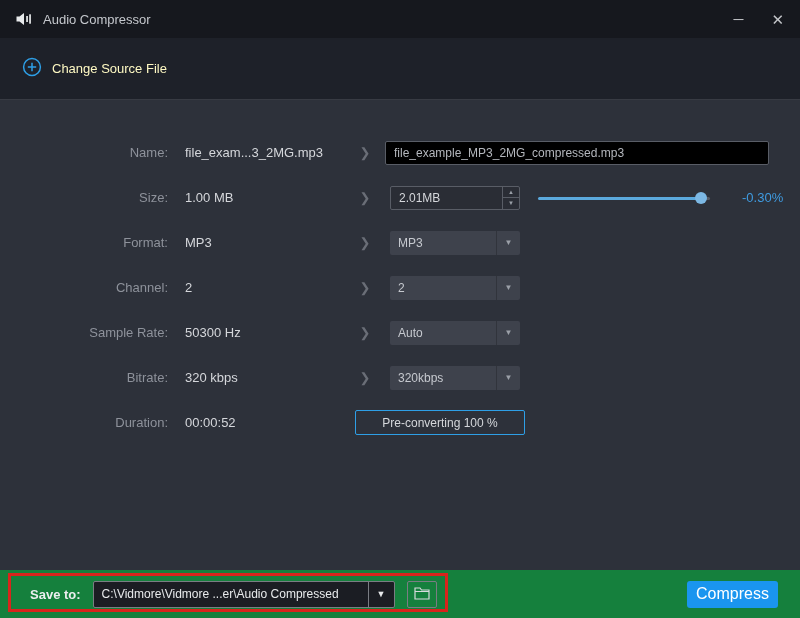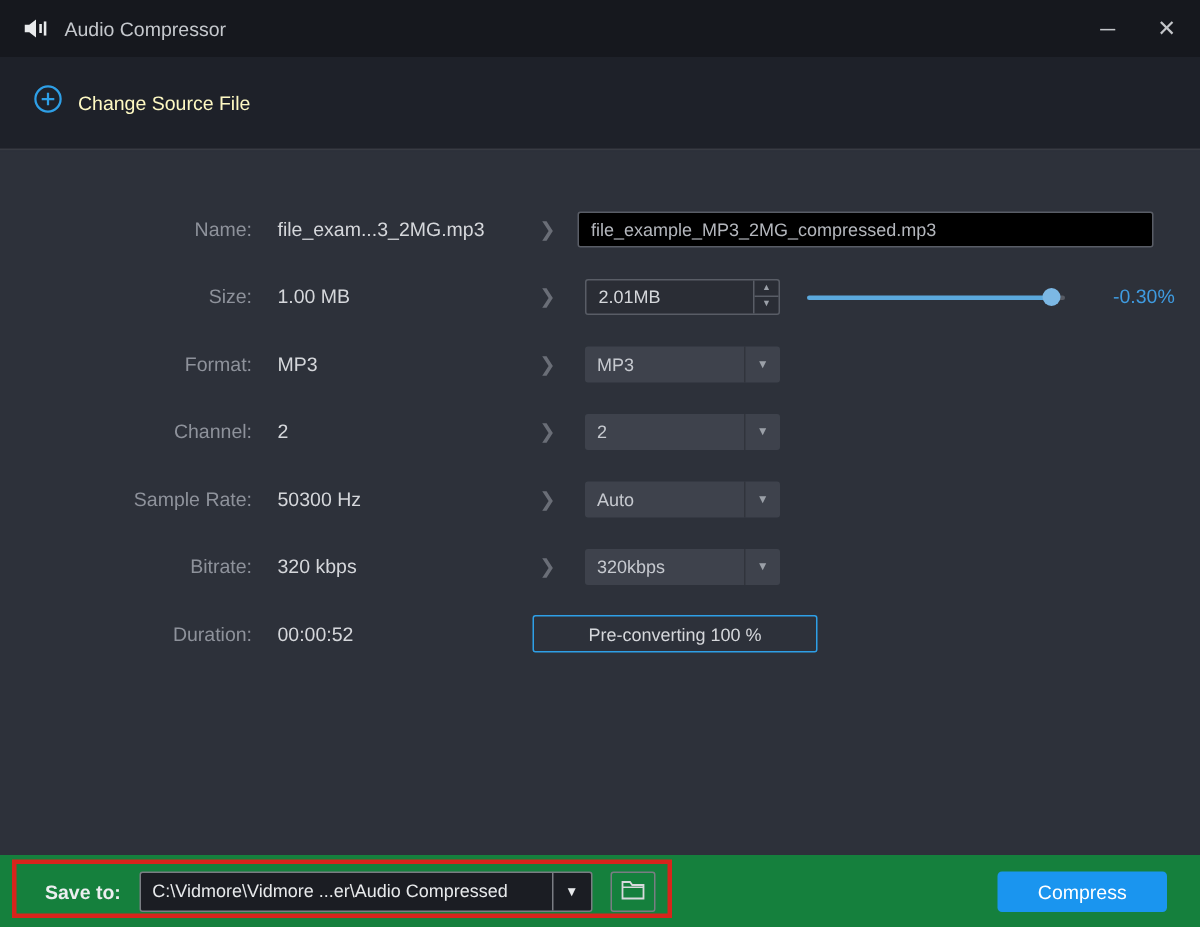--- a/index.html
+++ b/index.html
@@ -40,35 +40,35 @@
   .slider-track { position:absolute; left:0; top:5px; width:100%; height:3px; border-radius:2px;
     background:linear-gradient(to right,#5ba9dd 0%,#5ba9dd 95%,#565a63 95%); }
   .slider-handle { position:absolute; top:0; left:calc(95% - 6px); width:12px; height:12px; border-radius:50%; background:#7cb8e4; cursor:pointer; }
   .percent { margin-left:32px; color:#3f9be0; font-size:13px; }
 
   .dropdown { width:130px; height:24px; background:#3e424c; border-radius:2px; display:flex; align-items:center; cursor:pointer; }
   .dd-text { flex:1; padding-left:8px; color:#c6c9cf; font-size:12px; }
   .dd-arrow { width:24px; align-self:stretch; display:flex; align-items:center; justify-content:center;
     border-left:1px solid #31343c; color:#9ba0a8; font-size:8px; }
 
-  .preconv-btn { margin-left:10px; width:190px; height:25px; border:1px solid #2e9fe6; border-radius:2px;
+  .preconv-btn { margin-left:10px; width:170px; height:25px; border:1px solid #2e9fe6; border-radius:2px;
     background:transparent; color:#d5d7db; font-size:12px; display:flex; align-items:center; justify-content:center; cursor:pointer; }
 
   
   .footer { position:absolute; left:0; right:0; bottom:0; height:48px; background:#15803d; display:flex; align-items:center; }
   .save-label { margin-left:30px; color:#eceef0; font-size:13px; font-weight:bold; }
   .save-combo { margin-left:12px; width:302px; height:27px; border:1px solid #7a7d83; border-radius:2px; background:#1b1d23; display:flex; }
   .save-combo input { flex:1; min-width:0; background:transparent; border:none; outline:none; color:#e8eaec;
     font-size:12px; padding:0 8px; font-family:"Liberation Sans",sans-serif; }
   .combo-arrow { width:26px; border-left:1px solid #7a7d83; display:flex; align-items:center; justify-content:center;
     color:#e8eaec; font-size:9px; cursor:pointer; }
   .folder-btn { margin-left:12px; width:30px; height:27px; border:1px solid #7a7d83; border-radius:2px;
     display:flex; align-items:center; justify-content:center; background:transparent; cursor:pointer; }
-  .compress-btn { margin-left:auto; margin-right:22px; width:113px; height:27px; background:#1a95ef; border:none;
-    border-radius:3px; color:#ffffff; font-size:13px; display:flex; align-items:center; justify-content:center; cursor:pointer;text-align:right; }
+  .compress-btn { margin-left:auto; margin-right:22px; width:91px; height:27px; background:#1a95ef; border:none;
+    border-radius:3px; color:#ffffff; font-size:16px; display:flex; align-items:center; justify-content:center; cursor:pointer;text-align:right; }
 
   .annotation-box { position:absolute; left:8px; top:573px; width:440px; height:39px; border:3px solid #d8241c; pointer-events:none; z-index:20; }
 </style>
 </head>
 <body>
 
 <div class="window">
 
   <div class="titlebar">
     <span class="titlebar-icon">

